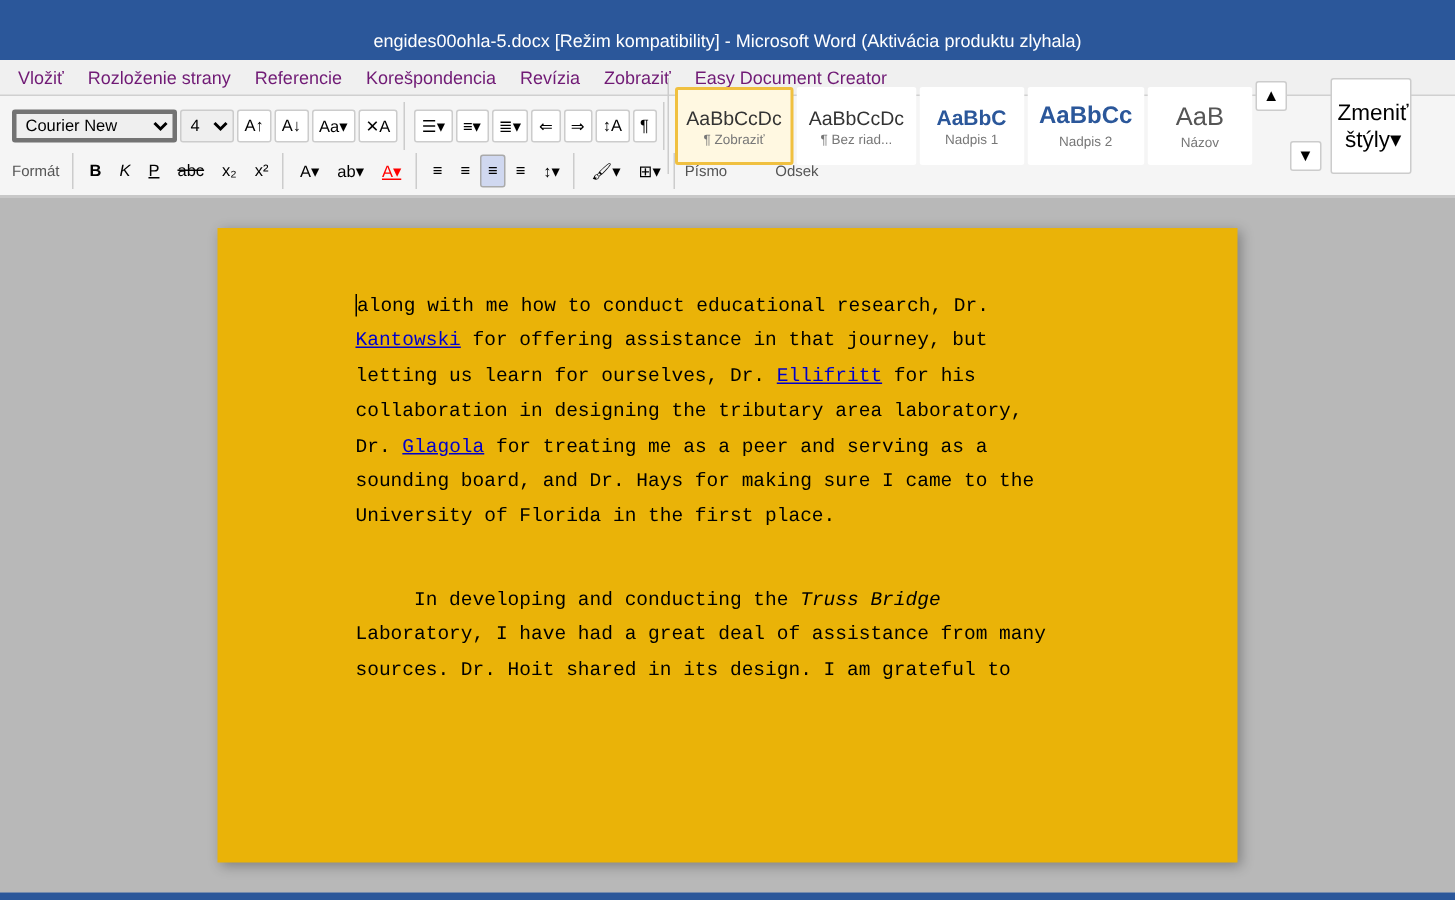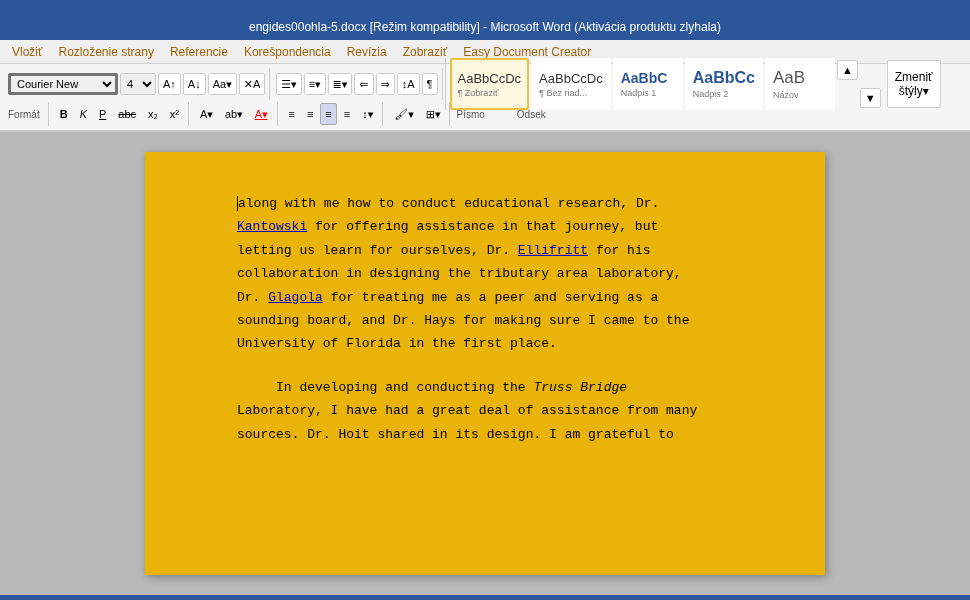--- a/index.html
+++ b/index.html
@@ -22,21 +22,21 @@
       display: flex;
       align-items: center;
       height: 24px;
       padding: 0 4px;
       border-bottom: 1px solid #d0d0d0;
     }
     .menu-item {
       padding: 2px 8px;
       font-size: 12px;
       cursor: pointer;
-      color: #a16207;
+      color: #701a75;
     }
 
     
     #ribbon {
       background: #f5f5f5;
       border-bottom: 2px solid #c8c8c8;
       padding: 4px 4px 0 4px;
     }
 
     
@@ -129,21 +129,21 @@
       border-radius: 2px;
       padding: 2px 6px;
       font-size: 11px;
       cursor: pointer;
       background: white;
       min-width: 70px;
       text-align: center;
       height: 52px;
       display: flex;
       flex-direction: column;
-      align-items: flex-start;
+      align-items: center;
       justify-content: center;
     }
     .style-btn.active { border-color: #f0c040; background: #fff8e1; }
 
     .style-label { font-size: 9px; color: #777; margin-top: 2px; }
 
     
     #content-area {
       background: #b8b8b8;
       height: calc(600px - 22px - 24px - 75px - 16px);
@@ -260,21 +260,21 @@
       <div class="style-btn">
         <span style="font-size:16px; color:#2b579a; font-weight:bold;">AaBbCc</span>
         <span class="style-label">Nadpis 2</span>
       </div>
       <div class="style-btn">
         <span style="font-size:17px; color:#555;">AaB</span>
         <span class="style-label">Názov</span>
       </div>
       <button class="tb-btn" style="height:20px; align-self:flex-start; margin-top:2px;">▲</button>
       <button class="tb-btn" style="height:20px; align-self:flex-end; margin-bottom:2px;">▼</button>
-      <button class="tb-btn" style="margin-left:4px; height:48px; font-size:12px; width:54px; white-space:normal; text-align:center;">Zmeniť štýly▾</button>
+      <button class="tb-btn" style="margin-left:4px; height:64px; font-size:15px; width:54px; white-space:normal; text-align:center;">Zmeniť štýly▾</button>
     </div>
   </div>
 
   <div id="toolbar-row2">
     <div class="toolbar-group">
       <span style="font-size:10px; color:#555; padding-right:4px;">Formát</span>
     </div>
     <div class="toolbar-group">
       <button class="tb-btn-sm bold">B</button>
       <button class="tb-btn-sm italic">K</button>
@@ -310,21 +310,21 @@
   <div id="document-page">
     <div class="doc-para">
       <span><span class="cursor-pos">a</span>long with me how to conduct educational research, Dr.</span><br>
       <span class="doc-link">Kantowski</span><span> for offering assistance in  that journey, but</span><br>
       <span>letting us learn for ourselves, Dr. </span><span class="doc-link">Ellifritt</span><span> for his</span><br>
       <span>collaboration in designing the tributary area laboratory,</span><br>
       <span>Dr. </span><span class="doc-link">Glagola</span><span> for treating me as a peer and serving as a</span><br>
       <span>sounding board, and Dr. Hays for making sure I came to the</span><br>
       <span>University of Florida in the first place.</span>
     </div>
-    <div class="doc-para" style="margin-top:20px;font-family:Liberation Mono, monospace;">
+    <div class="doc-para" style="margin-top:32px;font-family:Liberation Mono, monospace;">
       <span>&nbsp;&nbsp;&nbsp;&nbsp;&nbsp;In developing and conducting the </span><span class="doc-italic">Truss Bridge</span><br>
       <span>Laboratory, I have had a great deal of assistance from many</span><br>
       <span>sources.  Dr. Hoit shared in its design.  I am grateful to</span>
     </div>
   </div>
 </div>
 
 <div id="status-bar">
 </div>
 

